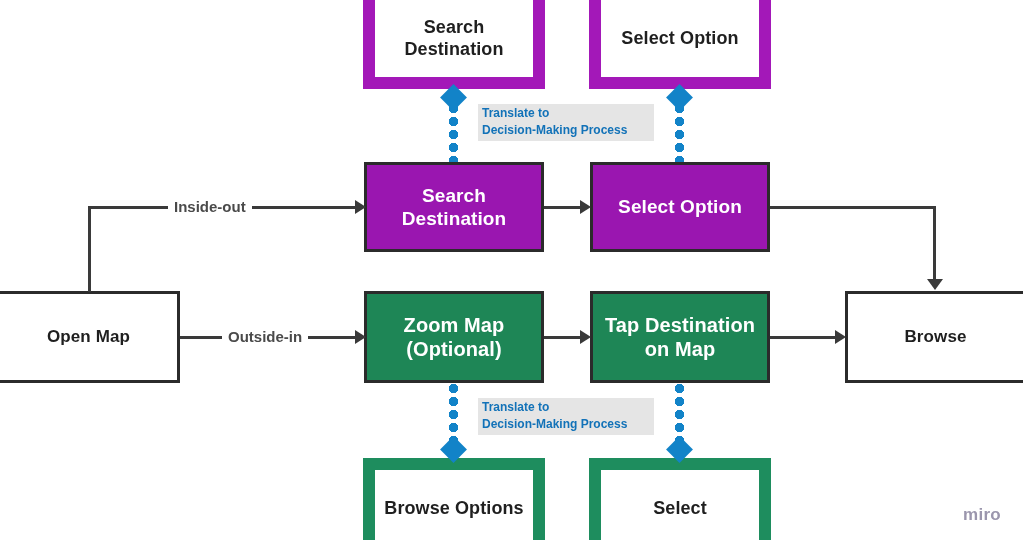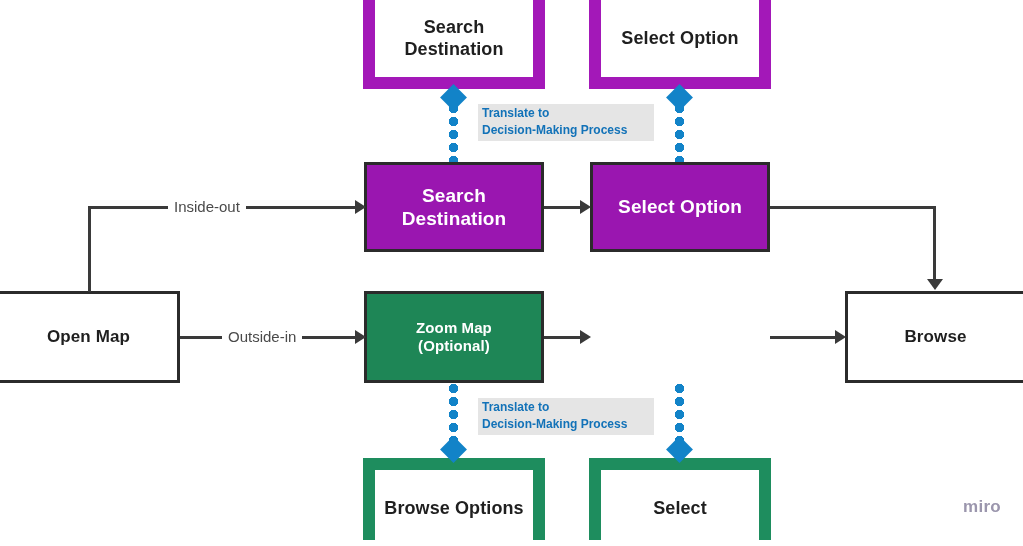--- a/index.html
+++ b/index.html
@@ -38,21 +38,21 @@
     background: #9A16B0;
     border: 3px solid #2b2b2b;
     color: #ffffff;
     font-size: 19px;
   }
   
   .node.green-fill {
     background: #1E8656;
     border: 3px solid #2b2b2b;
     color: #ffffff;
-    font-size: 15px;
+    font-size: 20px;
   }
   
   .node.purple-outline {
     background: #ffffff;
     border: 12px solid #A318B8;
     color: #1f1f1f;
     font-size: 18px;
   }
   
   .node.green-outline {
@@ -86,21 +86,21 @@
     width: 0; height: 0;
     border-top: 11px solid #3a3a3a;
     border-left: 8px solid transparent;
     border-right: 8px solid transparent;
   }
   .edge-label {
     position: absolute;
     background: #ffffff;
     color: #4a4a4a;
     font-size: 15px;
-    font-weight: normal;
+    font-weight: bold;
     padding: 0 6px;
     white-space: nowrap;
   }
 
   
   .dotted-v {
     position: absolute;
     width: 9px;
     background-image: radial-gradient(circle at 4.5px 4.5px, #1283C8 4.5px, rgba(0,0,0,0) 5px);
     background-size: 9px 13px;
@@ -122,21 +122,21 @@
     line-height: 1.45;
     white-space: pre-line;
     background: #e5e5e5;
     padding: 1px 4px;
   }
 
   
   #miro-watermark {
     position: absolute;
     right: 12px;
-    bottom: 18px;
+    bottom: 10px;
     width: 58px;
     height: 30px;
     background: #ffffff;
     display: flex;
     align-items: center;
     justify-content: center;
     color: #9b96ad;
     font-size: 17px;
     font-weight: bold;
     letter-spacing: 0.3px;
@@ -172,20 +172,24 @@
 
   <div class="node purple-fill" style="left:590px; top:162px; width:180px; height:90px;">
     <span class="label">Select Option</span>
   </div>
 
   <div class="node green-fill" style="left:364px; top:291px; width:180px; height:92px;">
     <span class="label">Zoom Map
 (Optional)</span>
   </div>
 
+  <div class="node green-fill" style="left:590px; top:291px; width:180px; height:92px;">
+    <span class="label">Tap Destination
+on Map</span>
+  </div>
 
   <div class="node plain" style="left:-3px; top:291px; width:183px; height:92px;">
     <span class="label">Open Map</span>
   </div>
 
   <div class="node plain" style="left:845px; top:291px; width:181px; height:92px;">
     <span class="label">Browse</span>
   </div>
 
   <div class="node green-outline" style="left:363px; top:458px; width:182px; height:101px;">

